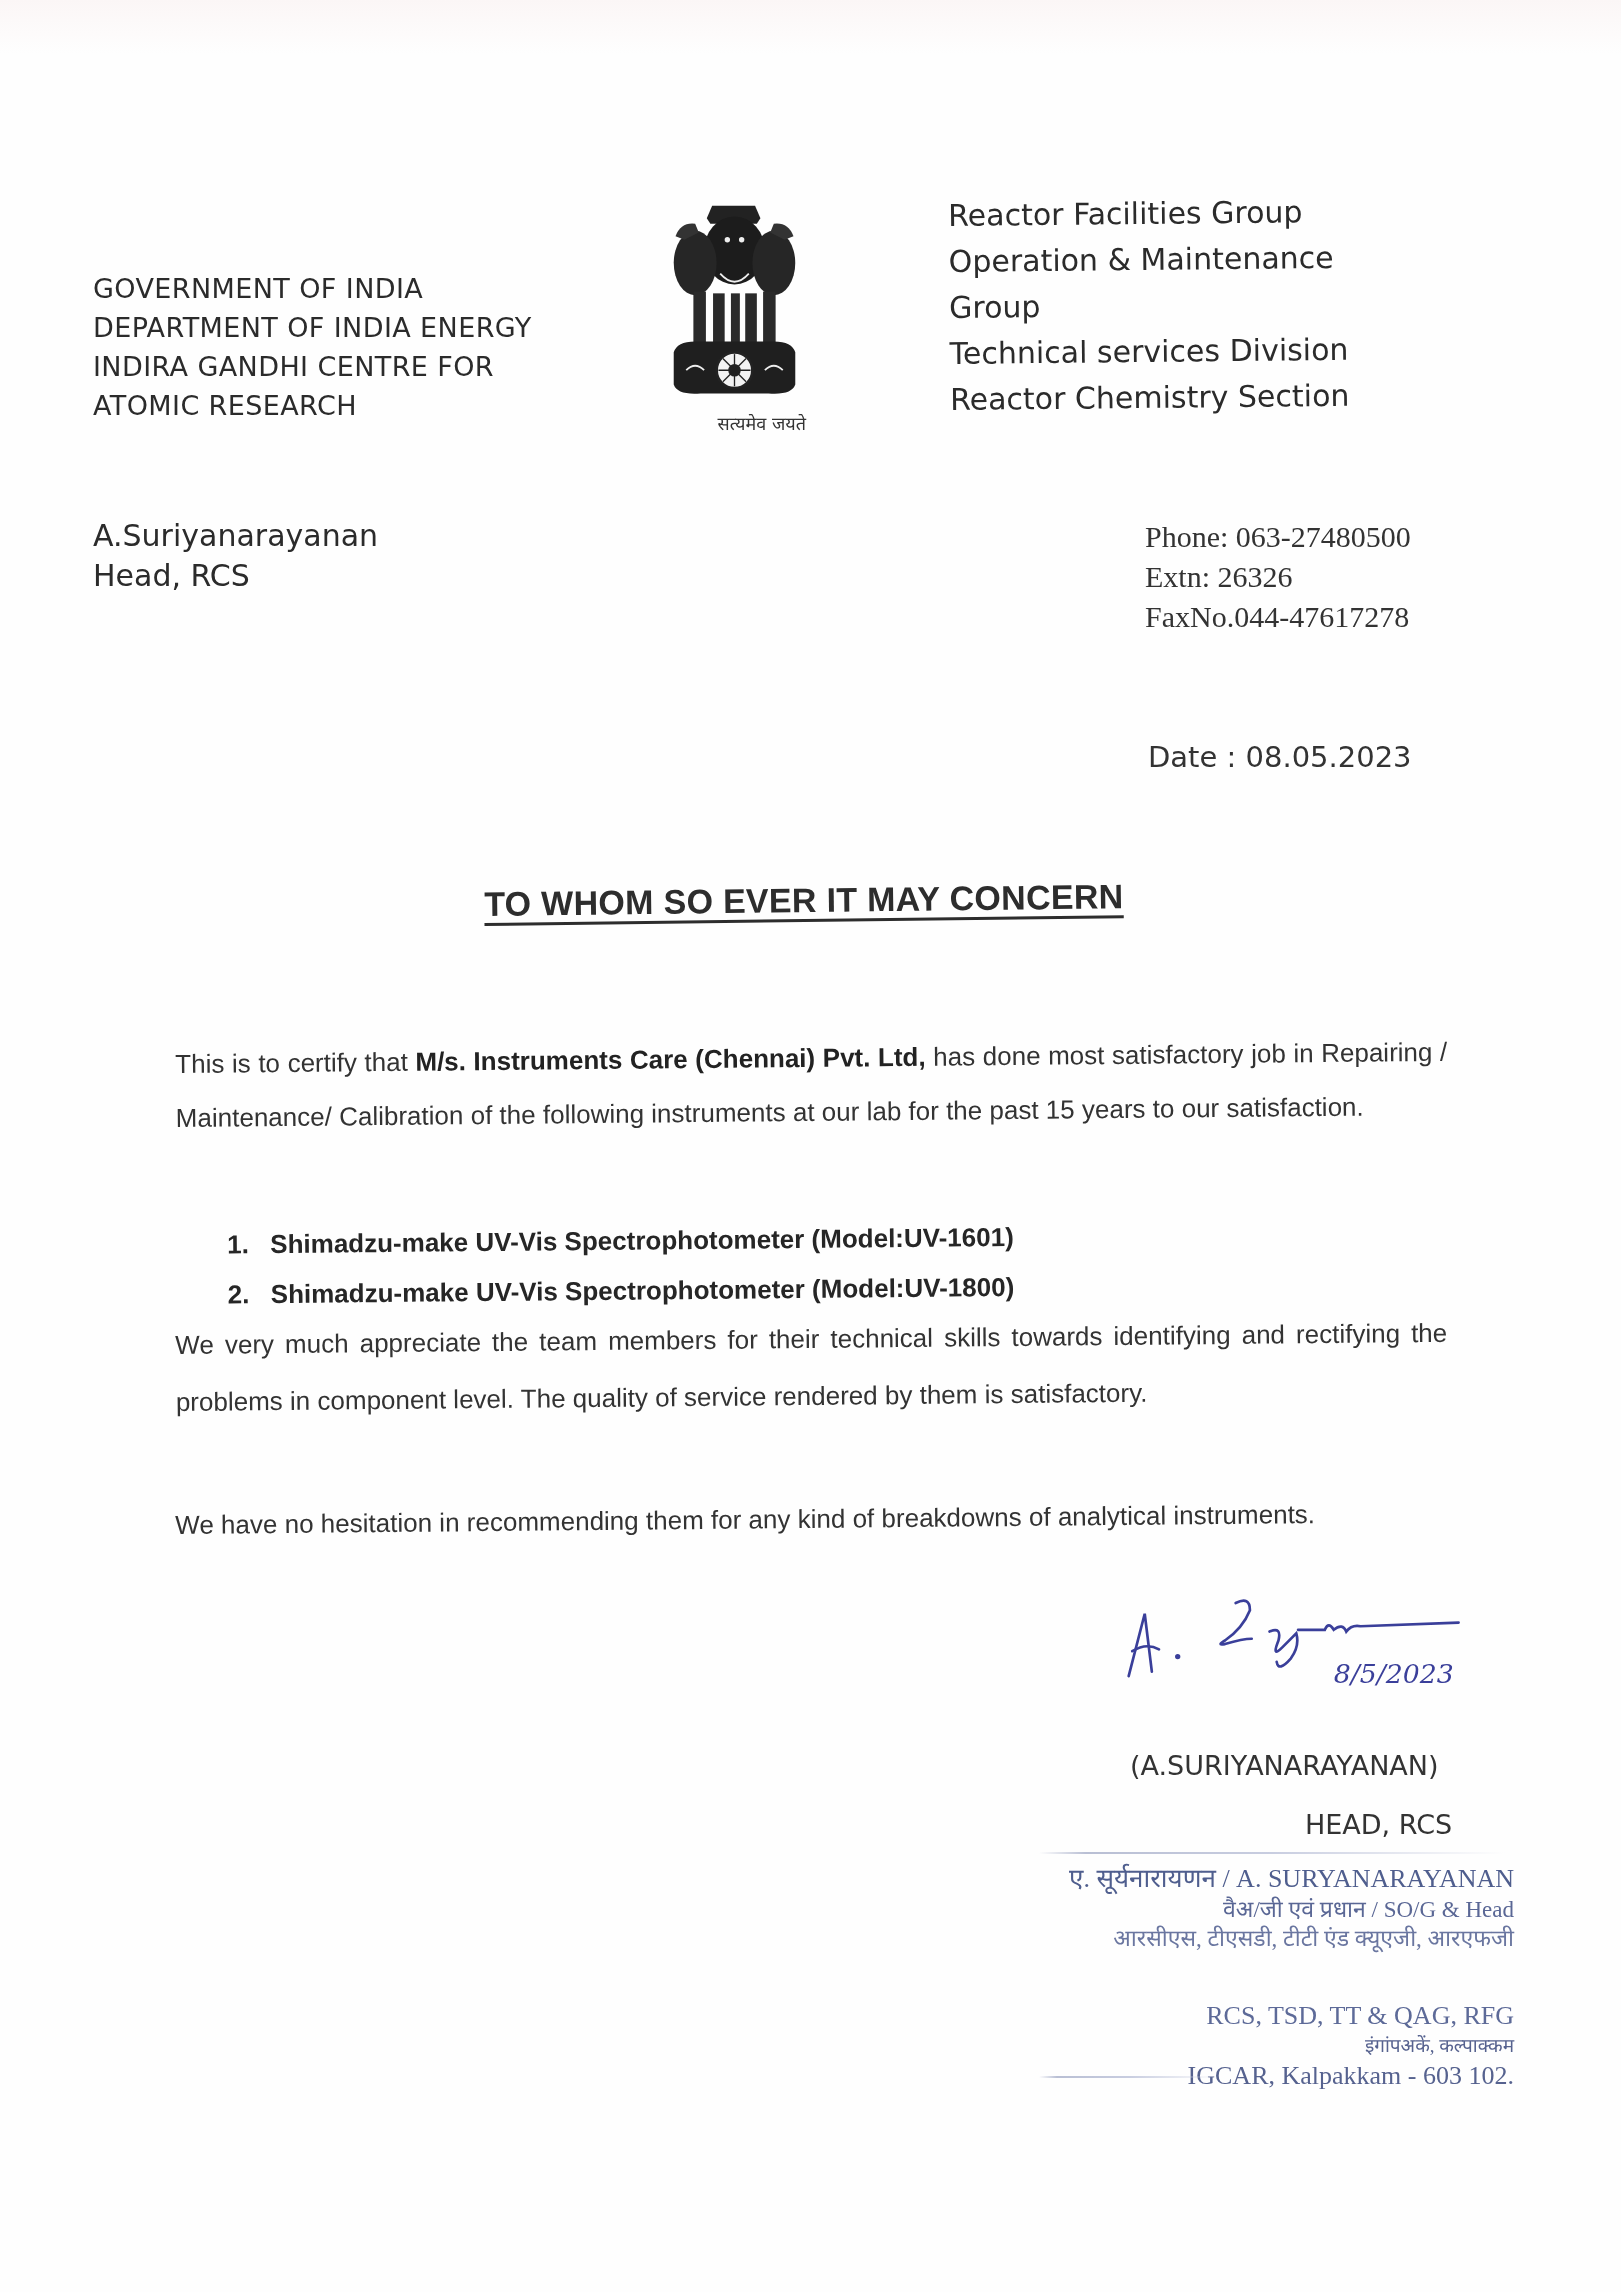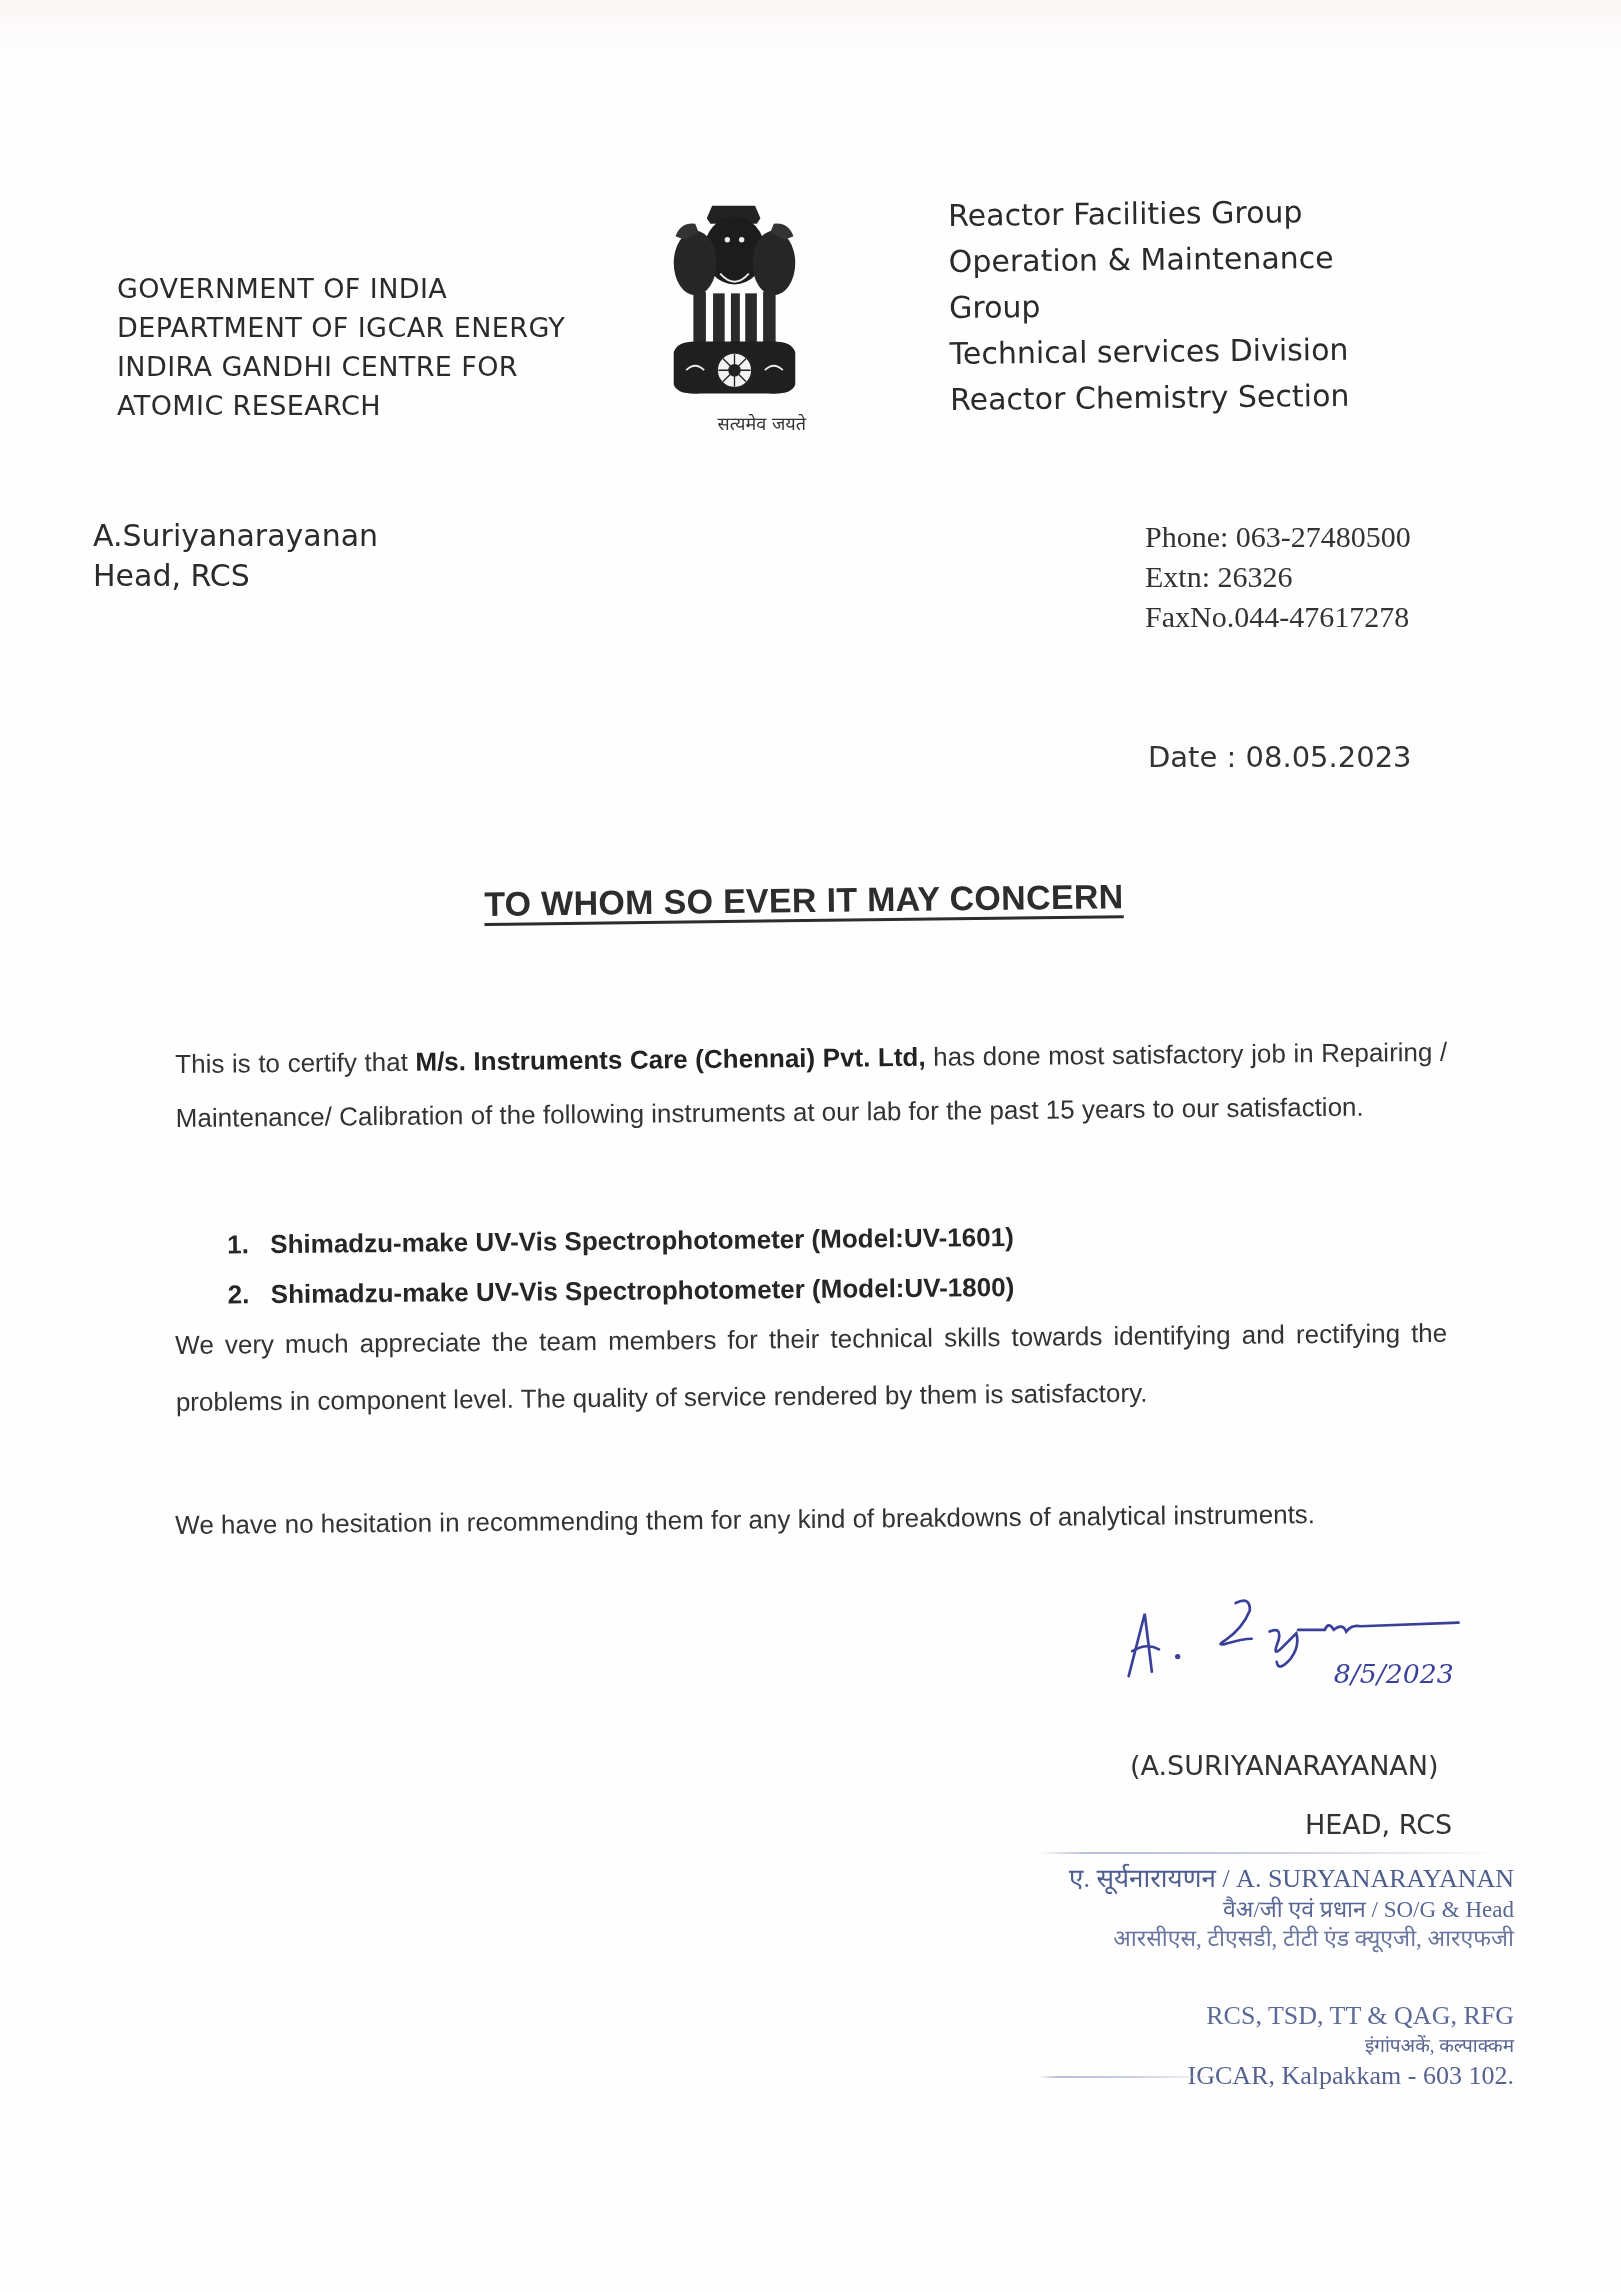--- a/index.html
+++ b/index.html
@@ -6,21 +6,21 @@
   body {
     width: 1622px; height: 2293px;
     background: #fdfcfc;
     position: relative; overflow: hidden;
     color: #2a2a2a;
     font-family: "DejaVu Sans", sans-serif;
   }
   .page { position: absolute; inset: 0; background: linear-gradient(#fbf6f6 0, #fefefe 54px, #fefefe 100%); }
   .abs { position: absolute; }
   .left-head { left: 93px; top: 269px; font-size: 27px; line-height: 39px; letter-spacing: 0.4px; color: #2b2b2b; }
-  .left-head div { white-space: nowrap; margin-left: 24px; }
+  .left-head div { white-space: nowrap; }
   .emblem { left: 663px; top: 195px; width: 143px; height: 240px; }
   .emblem-motto { position: absolute; left: 16px; right: 0; bottom: 0; text-align: right; font-size: 18px; color: #333; }
   .right-head { left: 948px; top: 193px; font-size: 30px; line-height: 46px; color: #2b2b2b; transform: rotate(-0.6deg); transform-origin: left top; }
   .right-head div { white-space: nowrap; }
   .sender { left: 93px; top: 516px; font-size: 30px; line-height: 40px; color: #2b2b2b; }
   .contact { left: 1145px; top: 517px; font-family: "Liberation Serif", serif; font-size: 30px; line-height: 40px; color: #333; }
   .contact div { white-space: nowrap; }
   .date { left: 1148px; top: 740px; font-size: 29px; color: #333; white-space: nowrap; }
   .title { left: 484px; top: 885px; font-family: "Liberation Sans", sans-serif; font-weight: bold; font-size: 34px; color: #2d2d2d; text-decoration: underline; text-decoration-thickness: 2.7px; text-underline-offset: 7.2px; white-space: nowrap; transform: rotate(-0.7deg); transform-origin: left top; letter-spacing: 0.3px; }
   .body-text { left: 175px; width: 1272px; font-family: "Liberation Sans", sans-serif; font-size: 26px; color: #333; transform: rotate(-0.55deg); transform-origin: left top; }
@@ -44,21 +44,21 @@
   .stamp .l6 { font-size: 26px; line-height: 32px; white-space: nowrap; color: #56628f; }
   .stamp-rule { height: 1.8px; background: linear-gradient(90deg, transparent, #b9bfd4 10%, #c8cde0 50%, transparent); position: absolute; }
 </style>
 </head>
 <body>
 
 <div class="page">
 
   <div class="abs left-head">
     <div>GOVERNMENT OF INDIA</div>
-    <div>DEPARTMENT OF IGCAR ENERGY</div>
+    <div>DEPARTMENT OF INDIA ENERGY</div>
     <div>INDIRA GANDHI CENTRE FOR</div>
     <div>ATOMIC RESEARCH</div>
   </div>
 
   <div class="abs emblem">
     <svg width="143" height="211" viewBox="0 0 160 236">
 
       <path d="M55 12 h48 l6 14 -4 6 h-52 l-4 -6z" fill="#222"></path>
       <ellipse cx="80" cy="62" rx="34" ry="38" fill="#1c1c1c"></ellipse>
       <ellipse cx="36" cy="76" rx="24" ry="36" fill="#262626"></ellipse>

